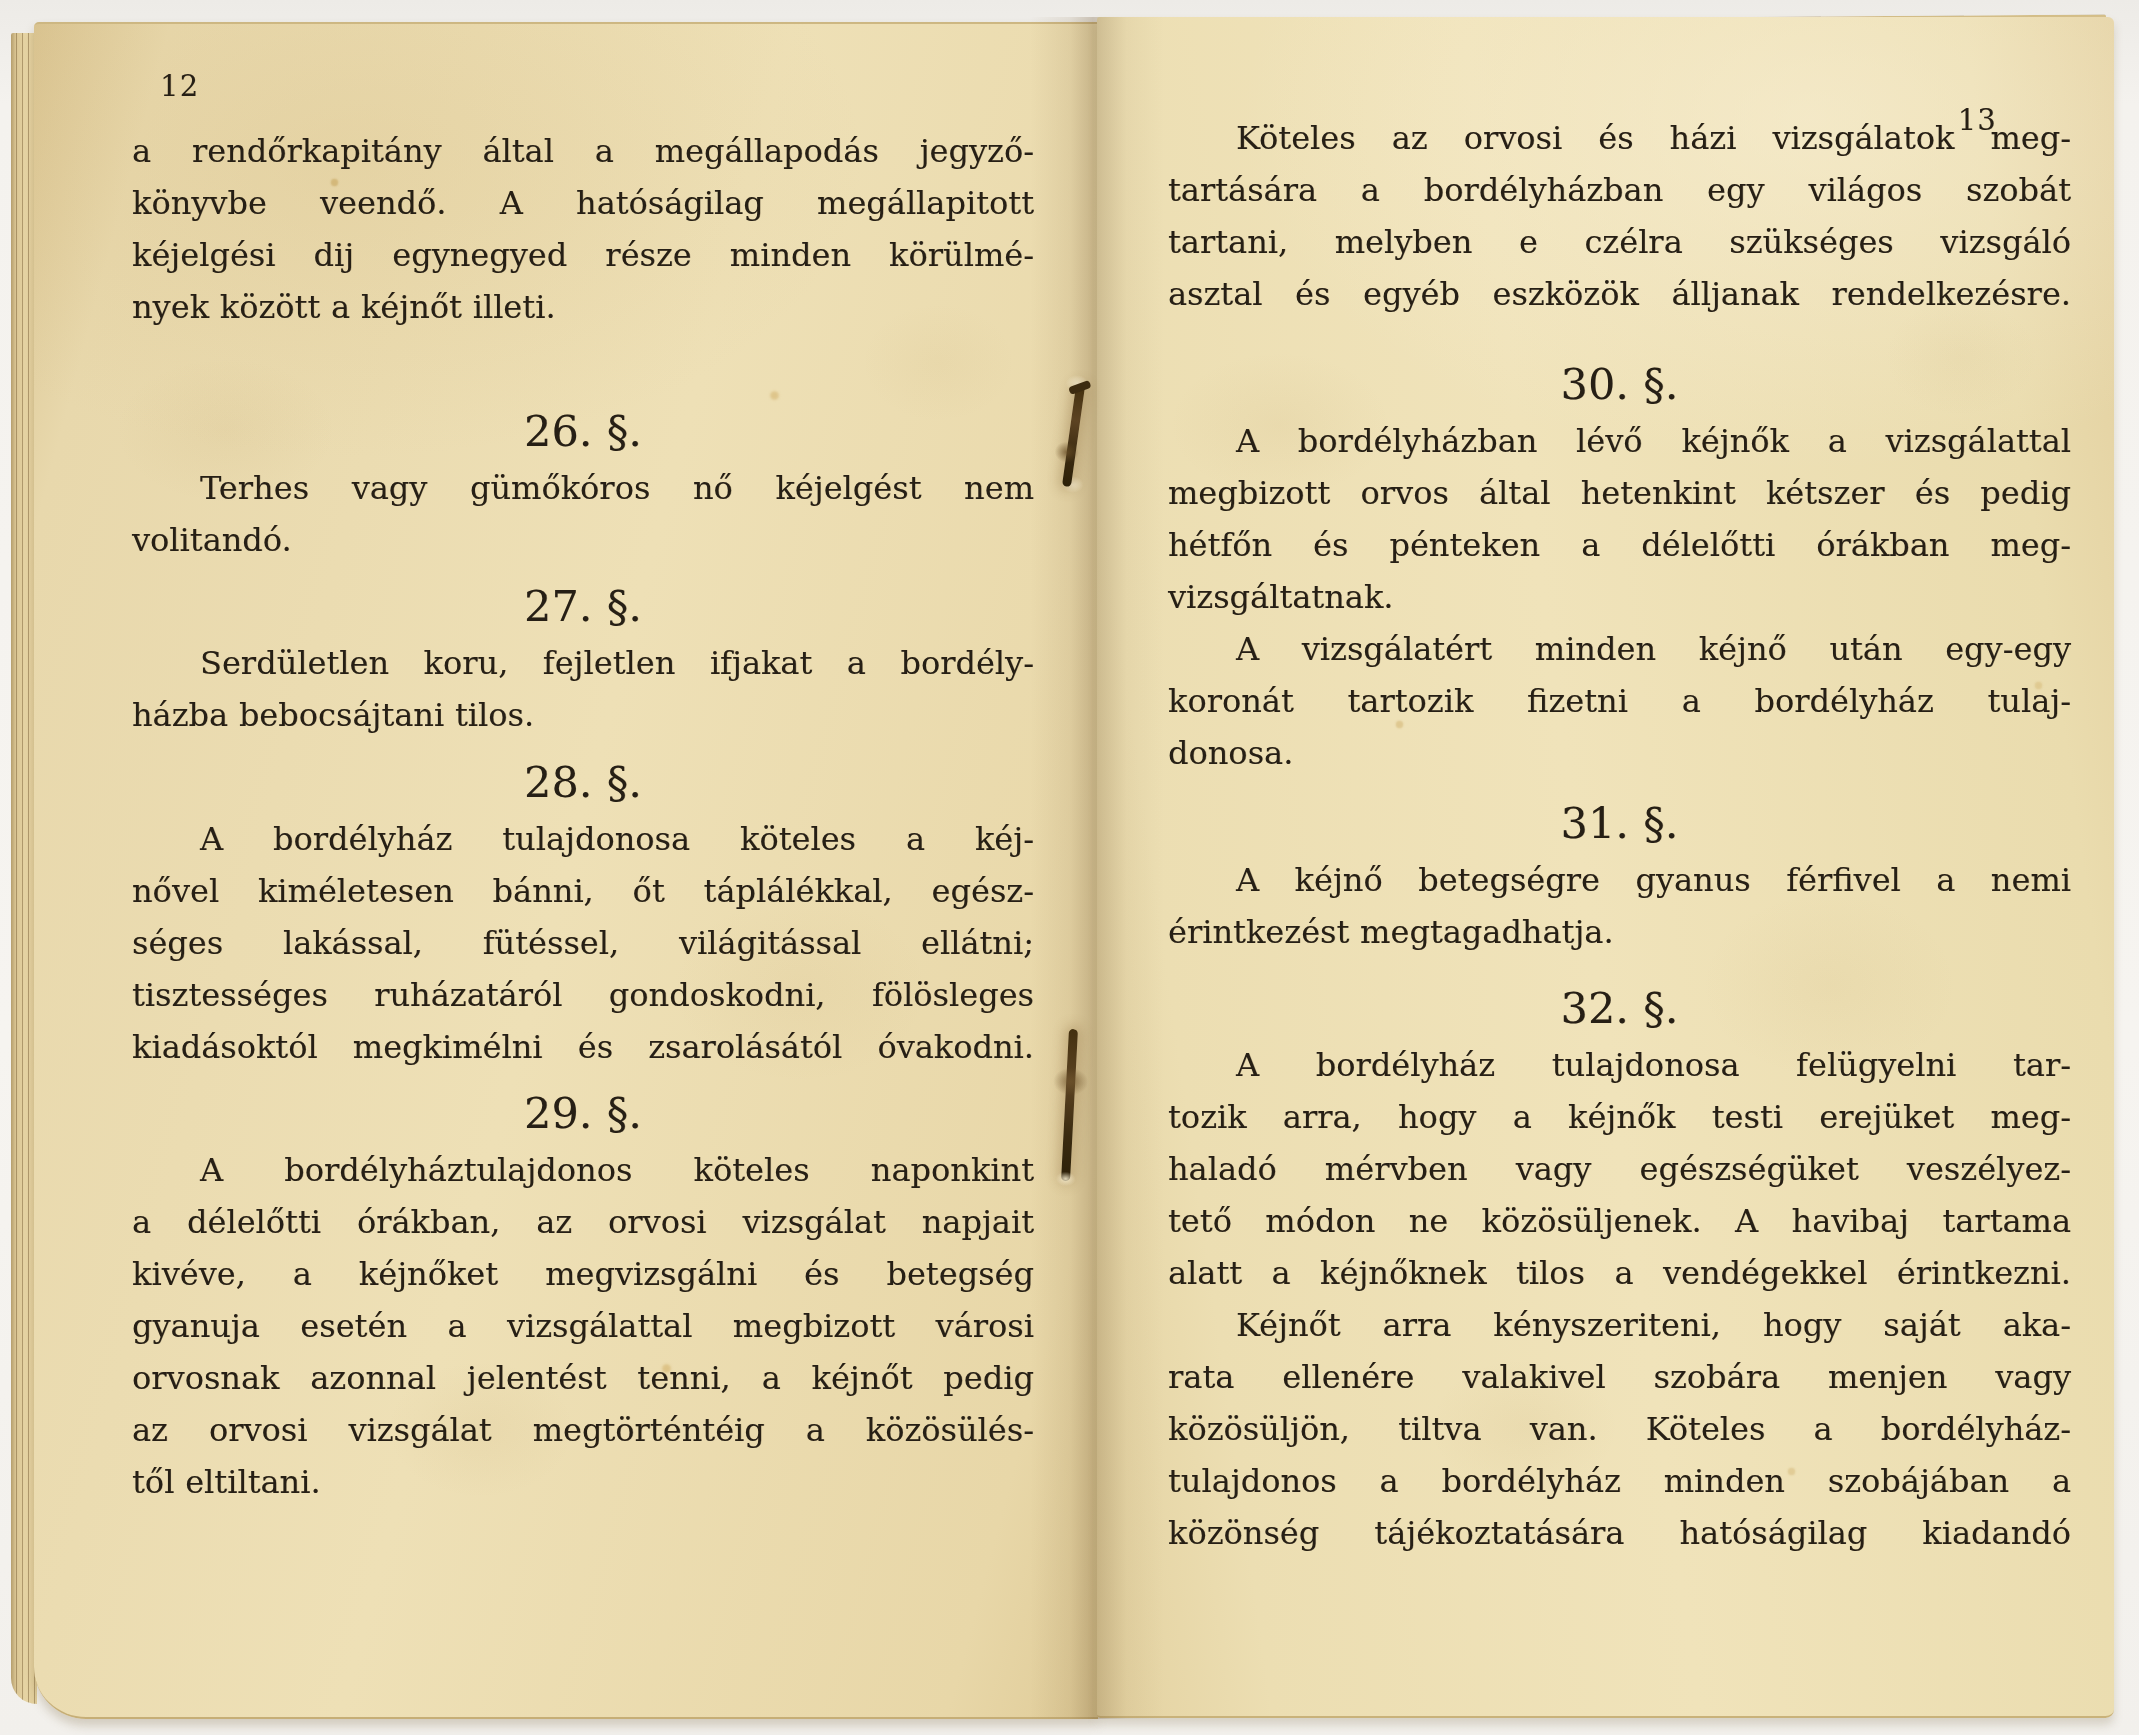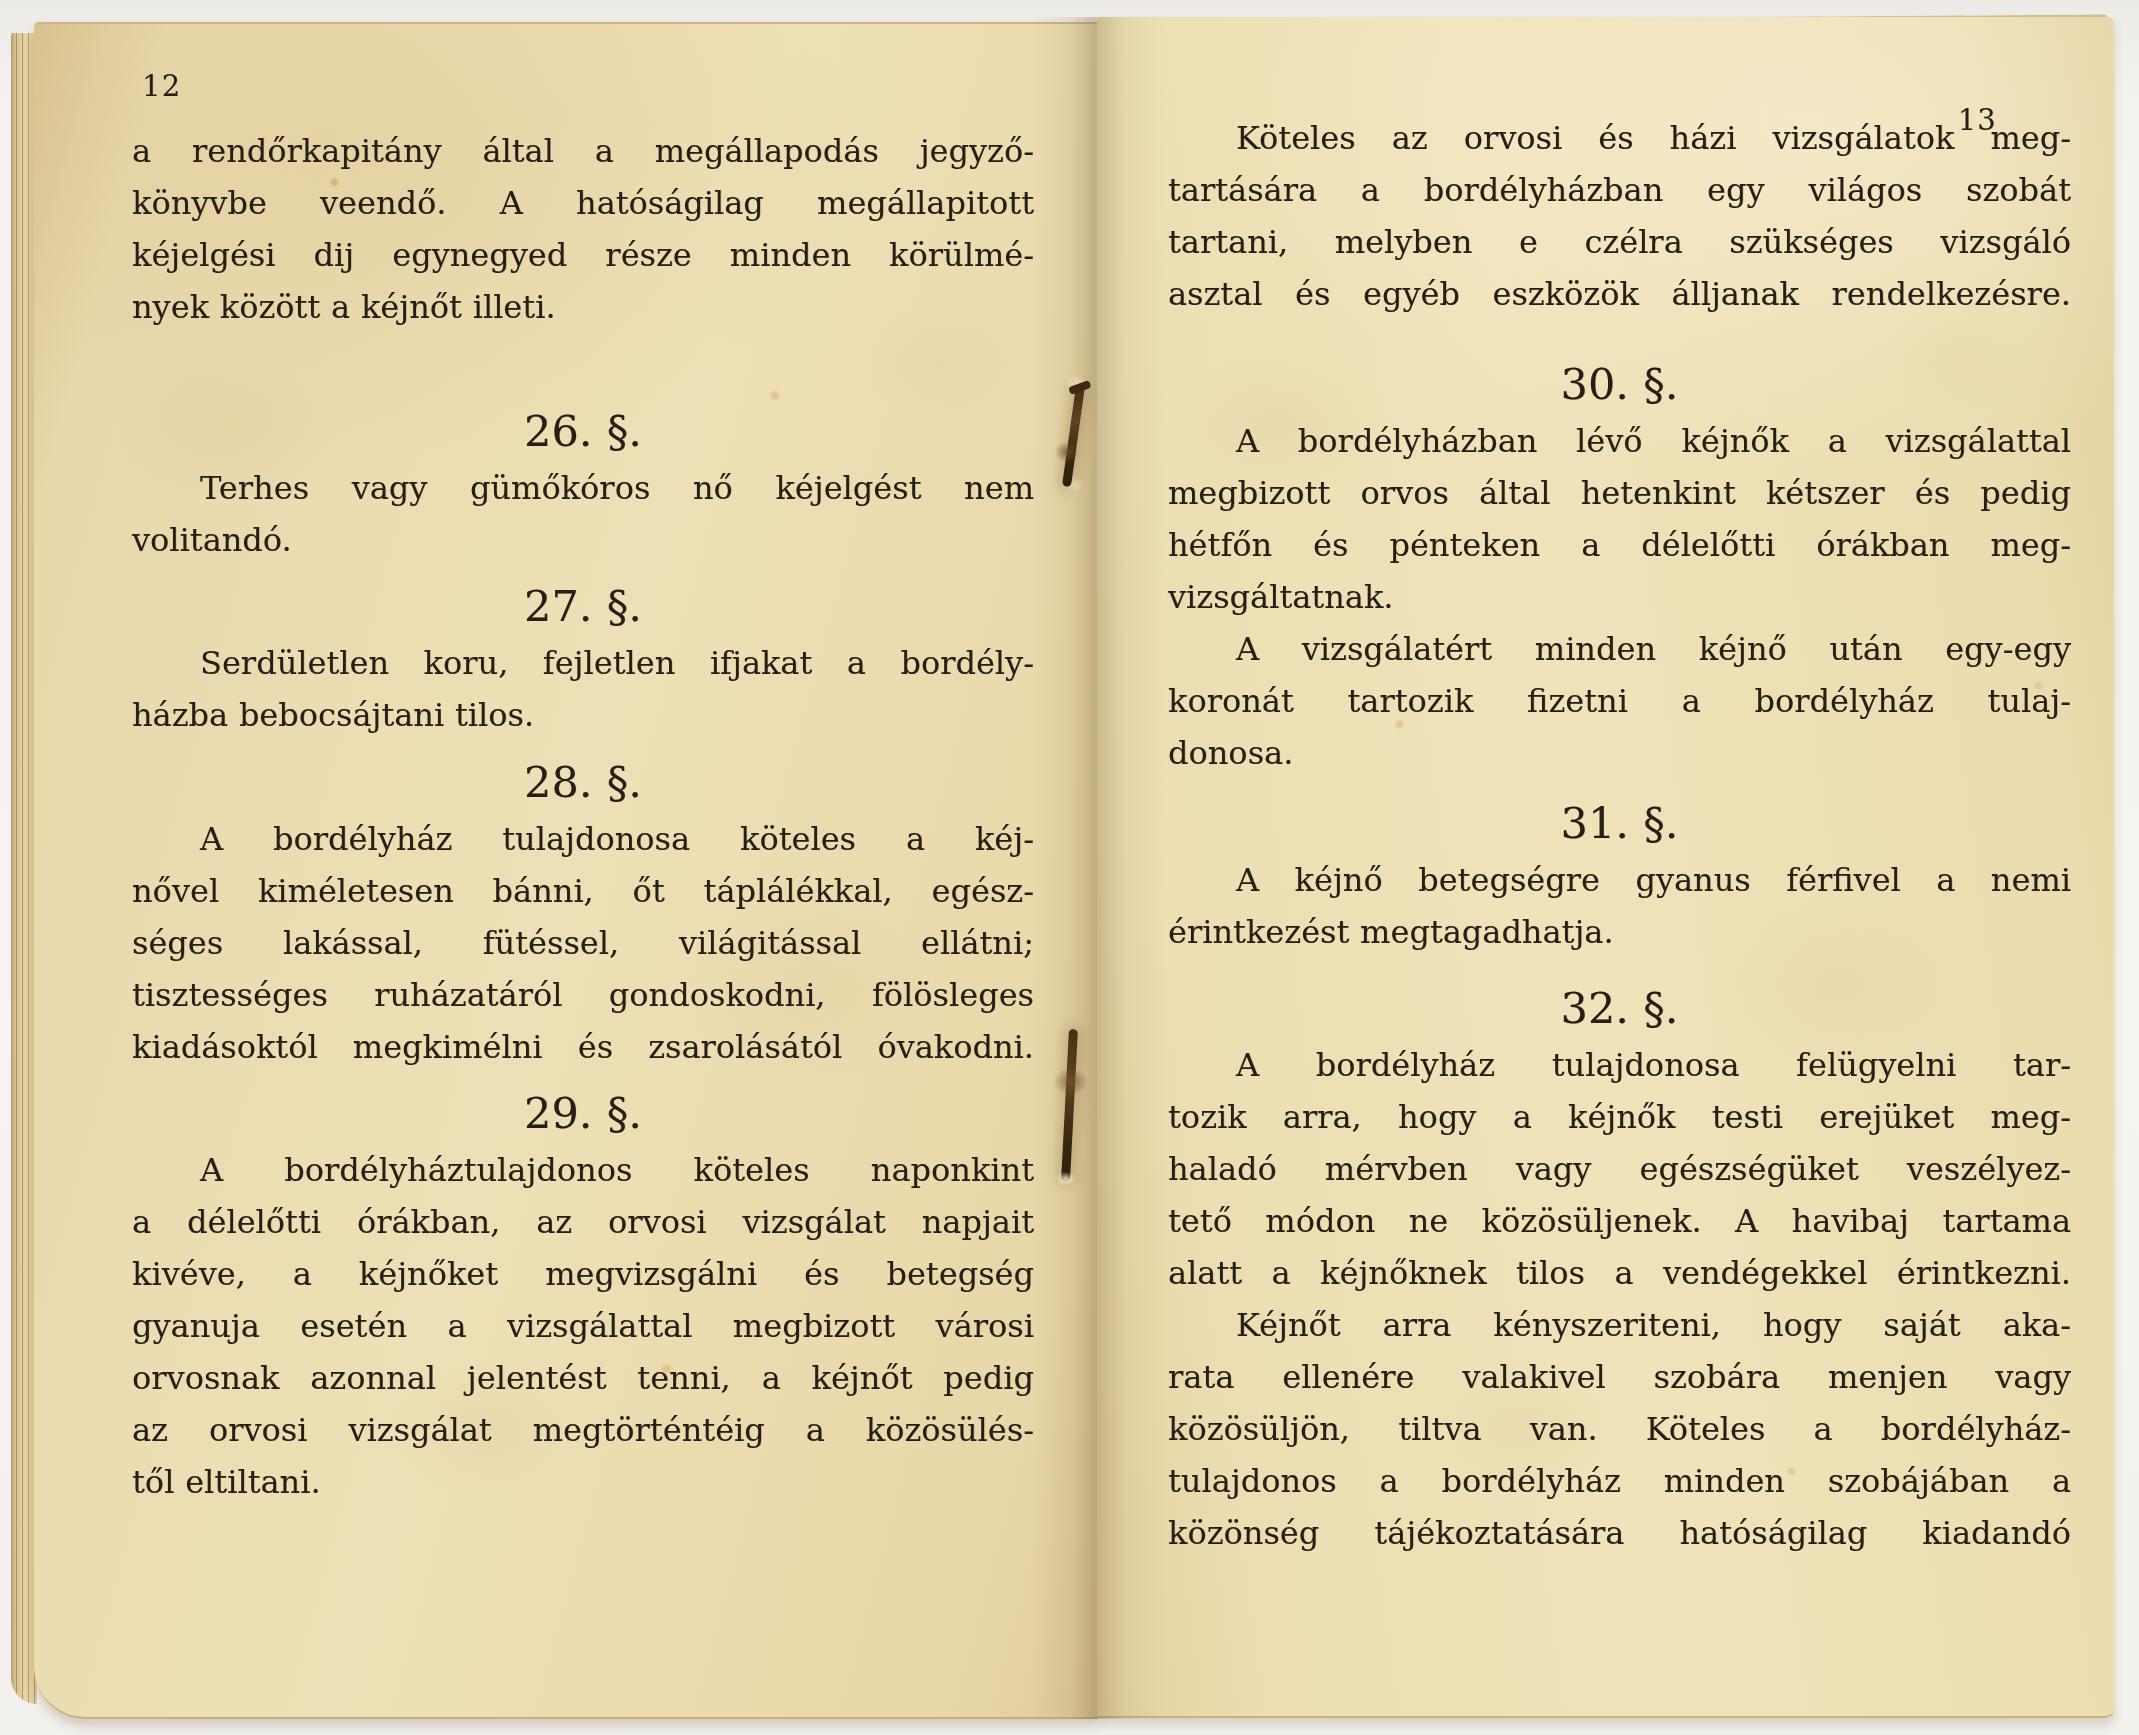--- a/index.html
+++ b/index.html
@@ -91,21 +91,21 @@
       332px 180px 1.8px 1.2px rgba(190,150,70,0.45),
       772px 393px 2.4px 1.8px rgba(200,160,80,0.40),
       664px 1366px 2.4px 1.8px rgba(205,165,85,0.45),
       1397px 722px 1.8px 1.2px rgba(195,155,75,0.35),
       1789px 1469px 1.8px 1.2px rgba(195,155,75,0.30),
       2036px 683px 1.8px 1.2px rgba(200,160,80,0.30);
   }
   
   .page-num { position:absolute; font-size:29px; line-height:29px; letter-spacing:1.2px;
     text-shadow:0.4px 0.4px 0 rgba(60,45,25,0.35); }
-  .num-left { left:108px; top:48px; }
+  .num-left { left:126px; top:48px; }
   .num-right { right:117px; top:89px; }
   .text-col { position:absolute; inset:0; font-size:32px; line-height:52px; word-spacing:0.6px;
     text-shadow:0.4px 0.4px 0 rgba(60,45,25,0.32); }
   .page-left  .text-col { padding:96px 64px 0 98px; }
   .page-right .text-col { padding:90px 43px 0 71px; }
   .line { text-align:justify; text-align-last:justify; white-space:normal; }
   .line.short { text-align-last:left; }
   .line.indent { text-indent:68px; }
   .heading { text-align:center; font-size:43px; line-height:52px; margin:14.6px 0 4.9px 0; }
   .para { margin:4.9px 0 0 0; }

